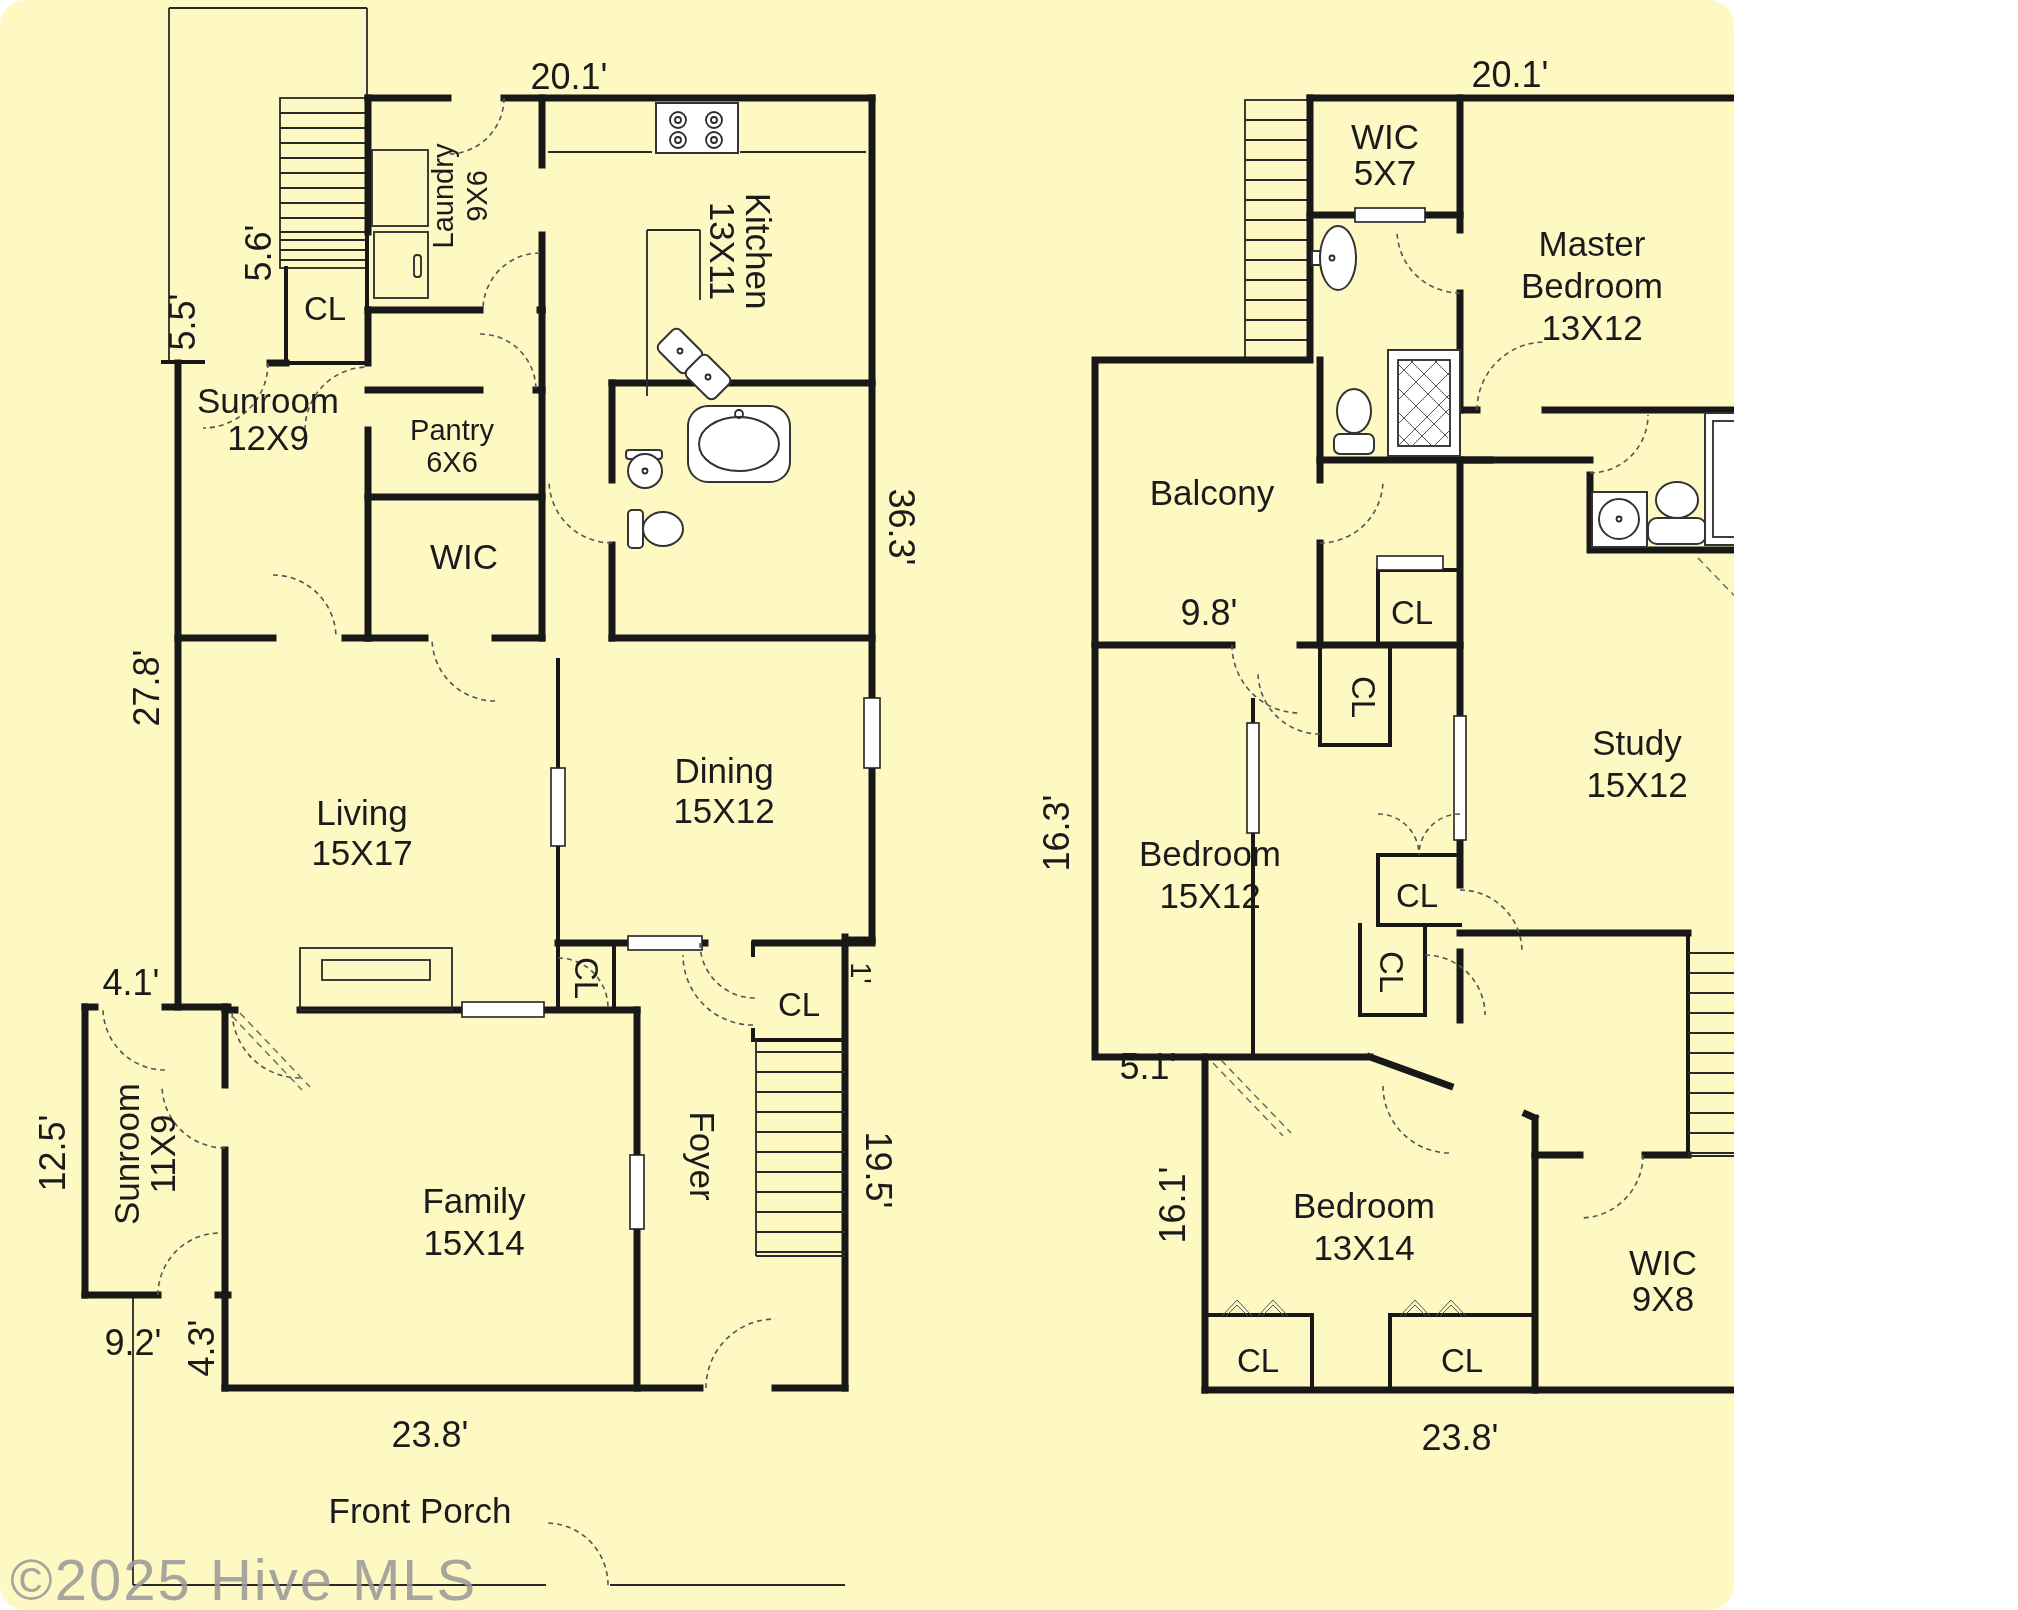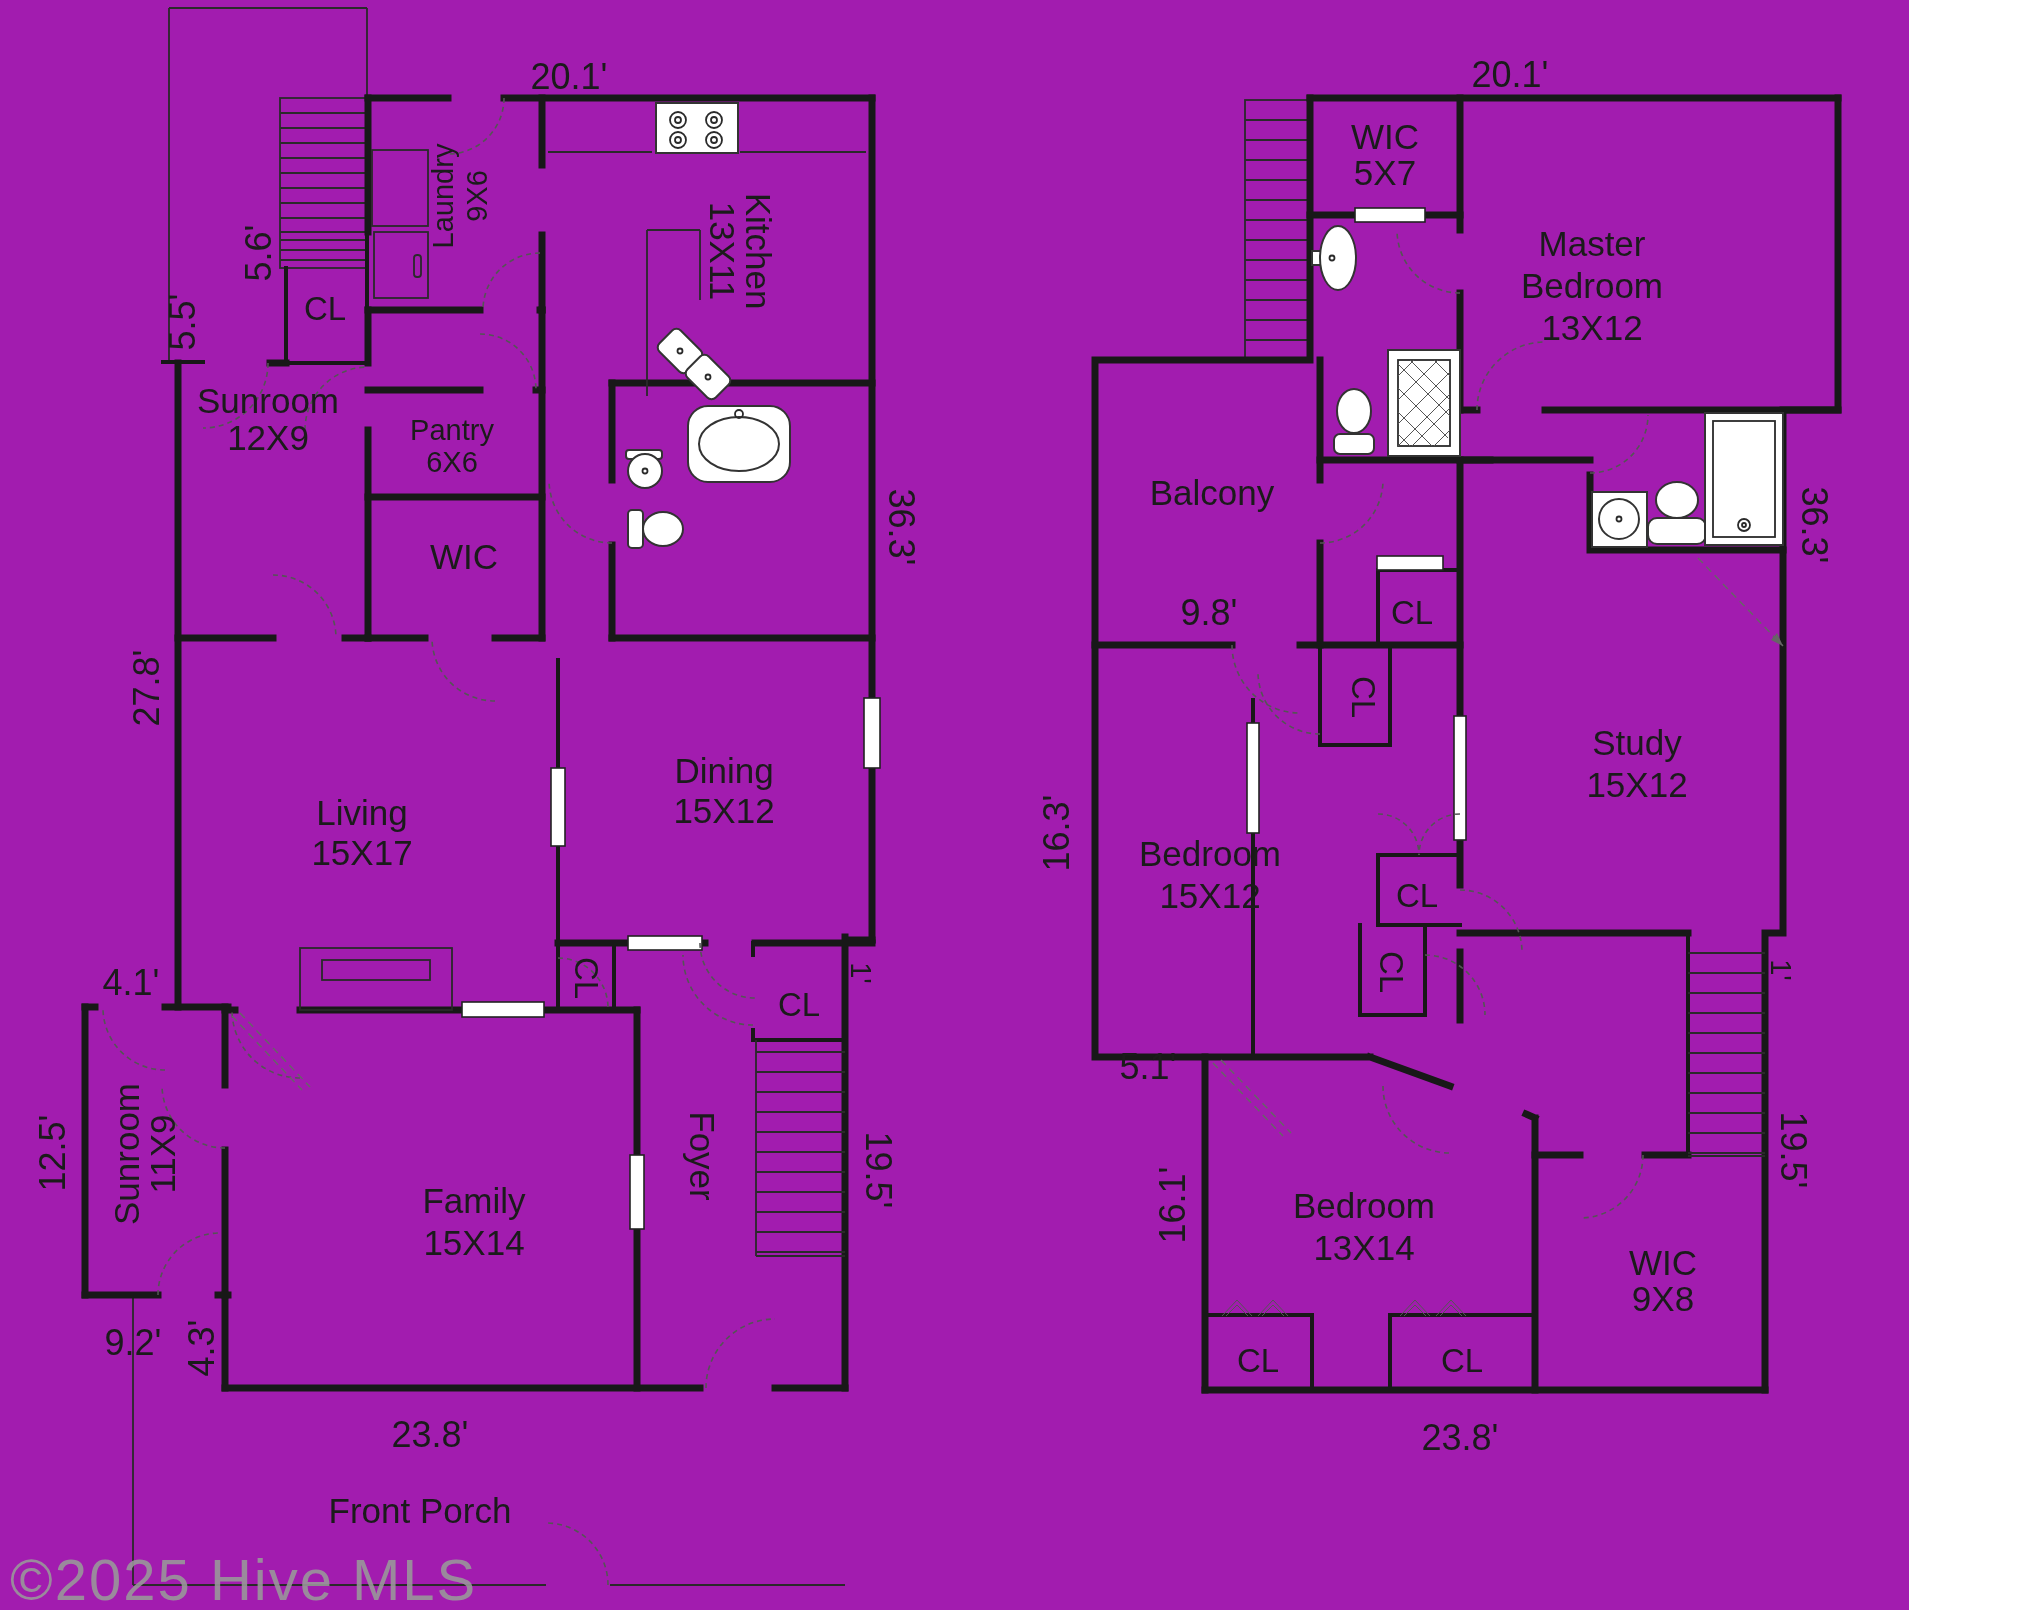--- a/index.html
+++ b/index.html
@@ -1,16 +1,16 @@
 <!DOCTYPE html>
 <html><head>
 <meta charset="utf-8">
 <style>
   html,body{margin:0;padding:0;background:#fff;}
-  #canvas{position:relative;width:1909px;height:1610px;background:#a21caf;overflow:hidden;}
+  #canvas{position:relative;width:1734px;height:1610px;background:#fef9c3;overflow:hidden;border-radius:25px;}
   svg{position:absolute;left:0;top:0;}
   .w  {stroke:#181818;stroke-width:7;fill:none;stroke-linecap:square;}
   .wm {stroke:#181818;stroke-width:4;fill:none;stroke-linecap:square;}
   .t  {stroke:#2a2a2a;stroke-width:1.8;fill:none;}
   .d  {stroke:#555;stroke-width:1.6;fill:none;stroke-dasharray:5 4;}
   .win{fill:#ffffff;stroke:#222;stroke-width:1.6;}
   .fx {fill:#ffffff;stroke:#333;stroke-width:2;}
   .hx {stroke:#555;stroke-width:1;fill:none;}
   .dash{stroke:#666;stroke-width:1.4;fill:none;stroke-dasharray:7 5;}
   text{font-family:"Liberation Sans",sans-serif;fill:#1b1b1b;}

